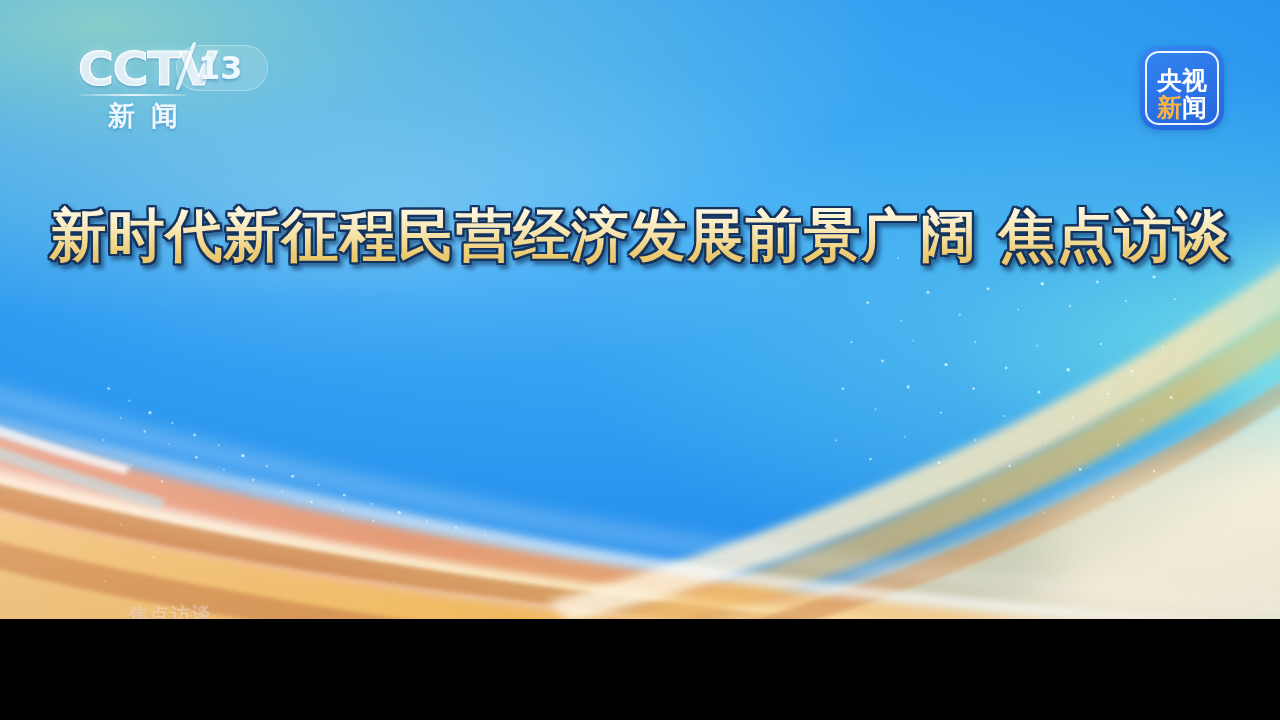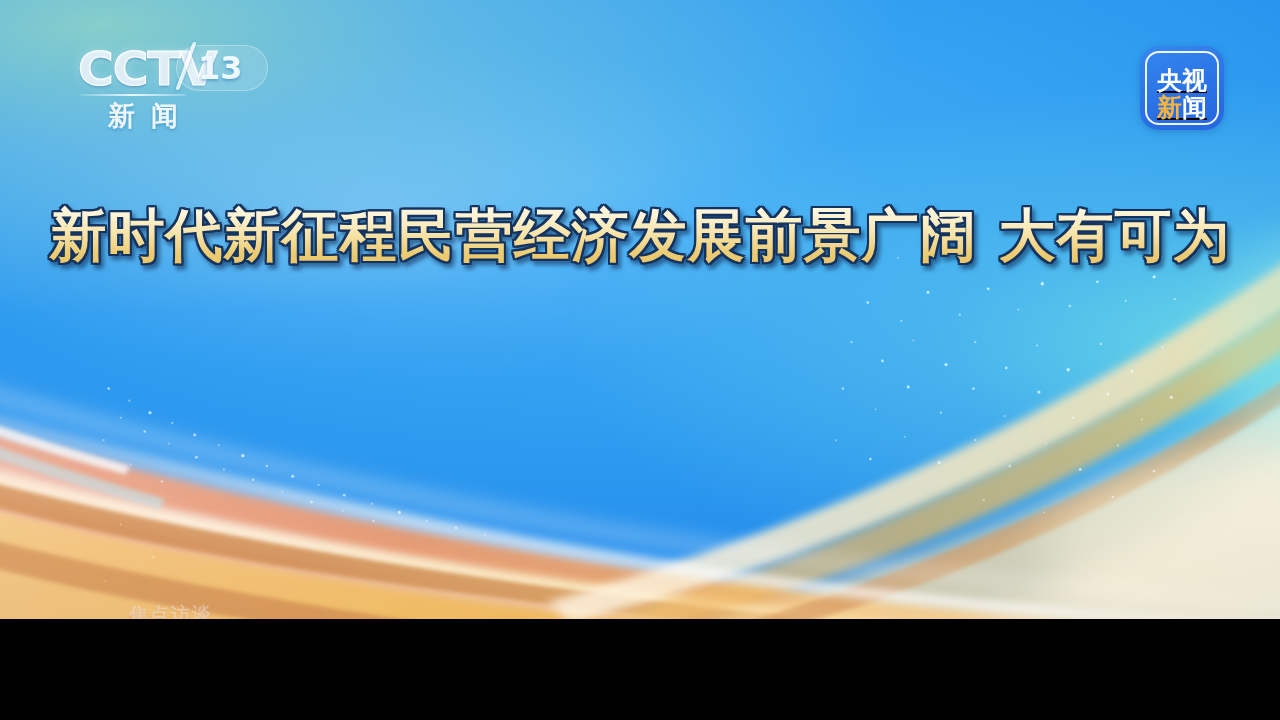--- a/index.html
+++ b/index.html
@@ -144,21 +144,20 @@
     position: absolute;
     inset: 5px;
     border: 2px solid rgba(255,255,255,0.92);
     border-radius: 14px;
     box-sizing: border-box;
     display: flex;
     flex-direction: column;
     align-items: center;
     justify-content: center;
     padding-top: 12px;
-    text-decoration: underline;
   }
   .badge-line {
     font-size: 25px;
     font-weight: 700;
     line-height: 27px;
     letter-spacing: 0px;
     font-family: "DejaVu Sans", "Liberation Sans", sans-serif;
     white-space: nowrap;
   }
   .badge-line-1 { color: #ffffff; }
@@ -426,21 +425,21 @@
   <div class="yangshi-badge">
     <div class="yangshi-inner">
       <div class="badge-line badge-line-1">央视</div>
       <div class="badge-line">
         <span class="badge-char-accent">新</span><span class="badge-char-plain">闻</span>
       </div>
     </div>
   </div>
 
   <div class="headline">
-    <div class="headline-line headline-line-1">新时代新征程民营经济发展前景广阔 大有可为</div>
+    <div class="headline-line headline-line-1">新时代新征程民营经济发展前景广阔 焦点访谈</div>
   </div>
 
   <div class="watermark">
     <span>焦点访谈</span>
     <span class="wm-sub">CCTV NEWS</span>
   </div>
 
 </div>
 
 </body></html>

